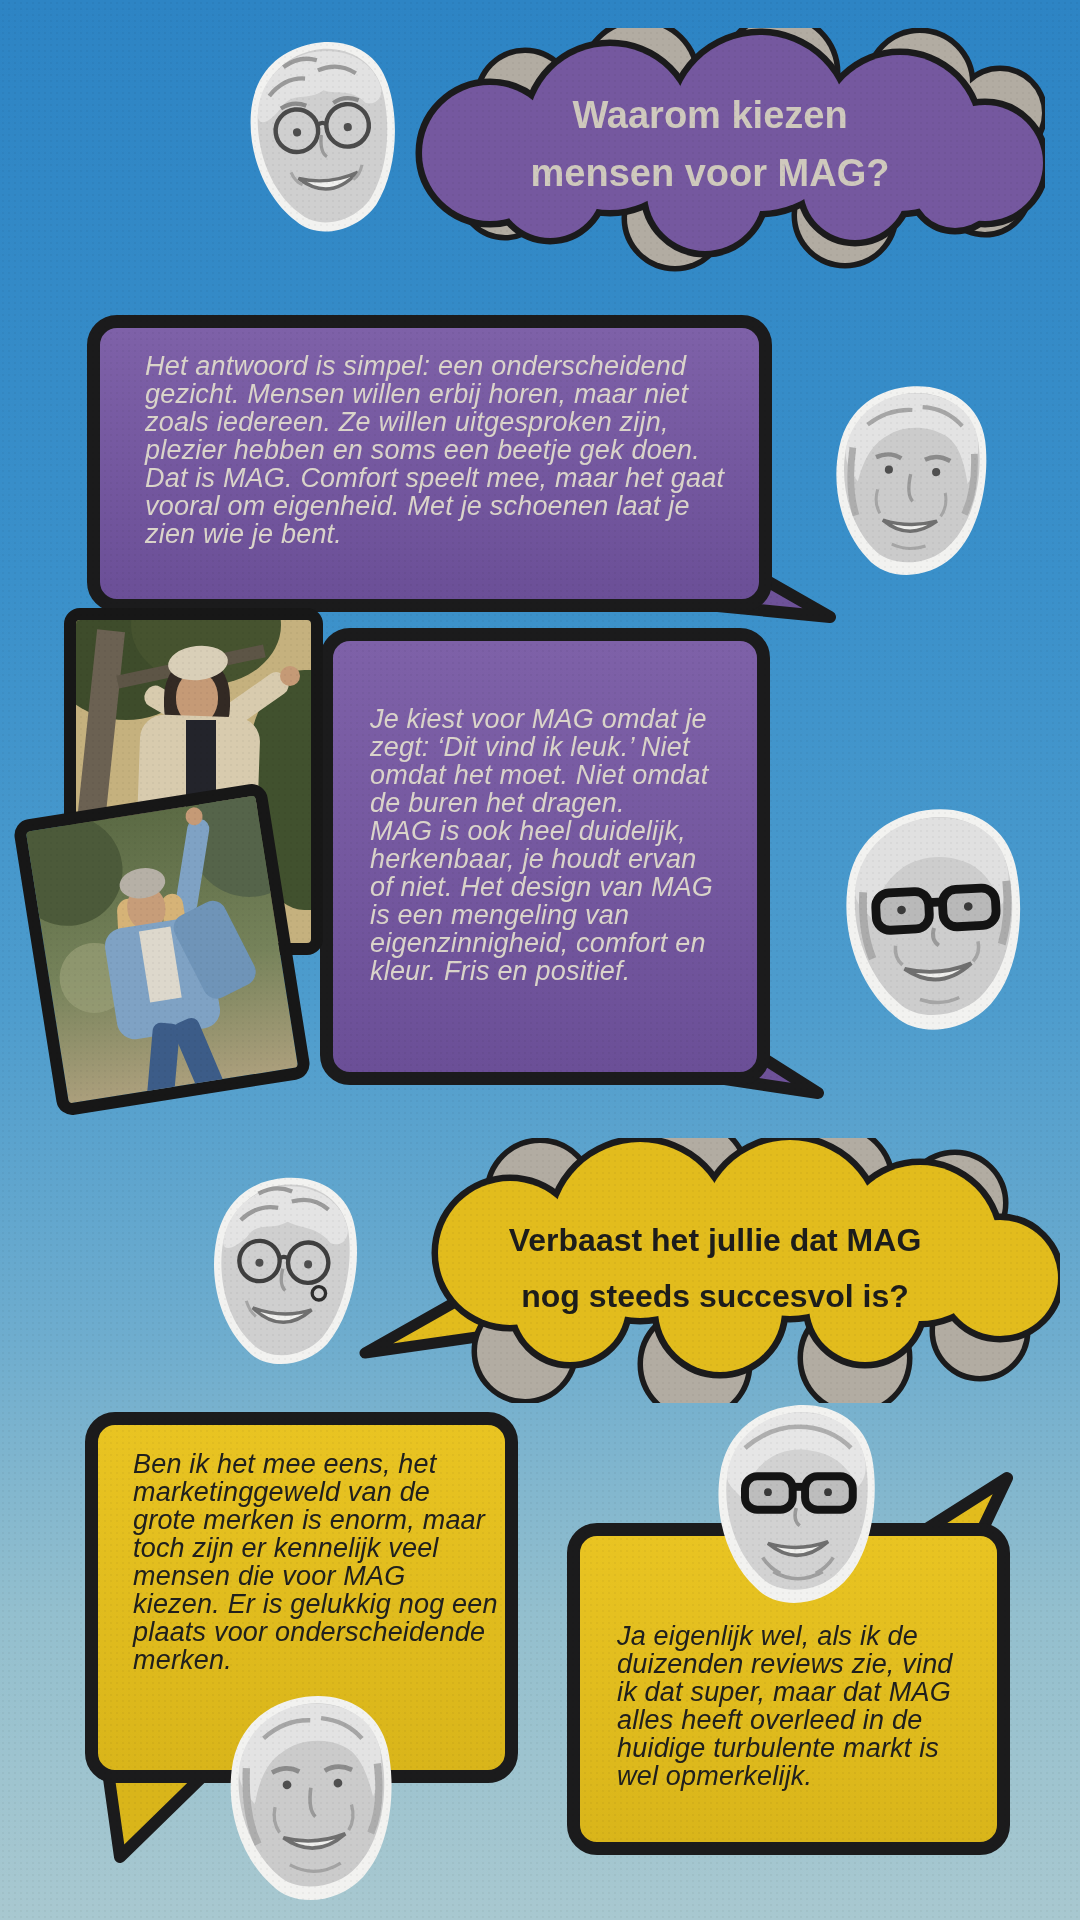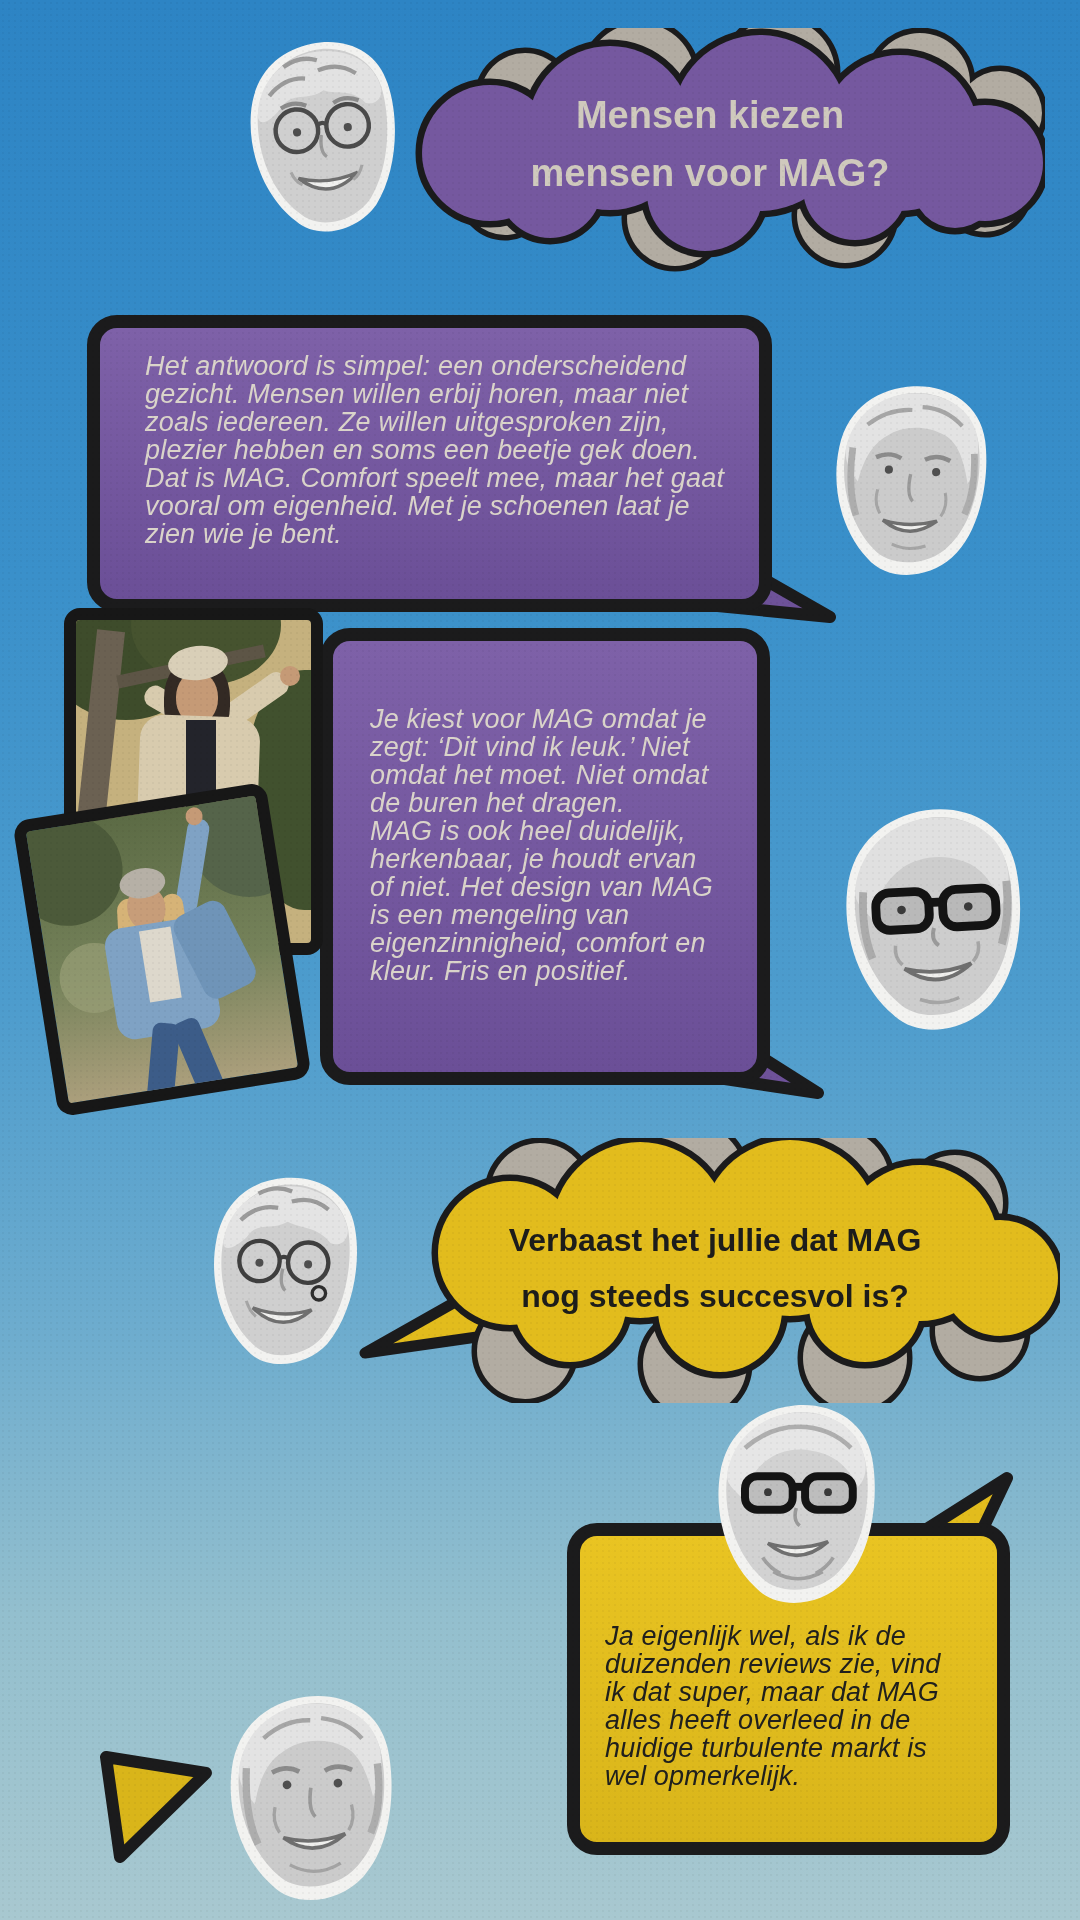--- a/index.html
+++ b/index.html
@@ -73,21 +73,21 @@
         <circle cx="235" cy="100" r="82"></circle>
         <circle cx="385" cy="95" r="88"></circle>
         <circle cx="525" cy="105" r="78"></circle>
         <circle cx="610" cy="135" r="58"></circle>
       <circle cx="175" cy="158" r="52"></circle>
         <circle cx="330" cy="165" r="58"></circle>
         <circle cx="480" cy="160" r="52"></circle>
         <circle cx="580" cy="158" r="42"></circle>
     </g>
   </svg>
-  <div class="cloud-text light" style="left:430px;top:86px;width:560px;">Mensen kiezen
+  <div class="cloud-text light" style="left:430px;top:86px;width:560px;">Waarom kiezen
 mensen voor MAG?</div>
 
   <svg class="tail-svg" style="left:640px;top:525px;" width="200" height="105" viewBox="0 0 200 105">
     <polygon points="55,15 190,92 15,75" fill="#6e5299" stroke="#1b1b1c" stroke-width="12" stroke-linejoin="round"></polygon>
   </svg>
   <div class="bubble purple" style="left:87px;top:315px;width:685px;height:297px;">
     <div class="bubble-text" style="padding:24px 18px 0 45px;">Het antwoord is simpel: een onderscheidend
 gezicht. Mensen willen erbij horen, maar niet
 zoals iedereen. Ze willen uitgesproken zijn,
 plezier hebben en soms een beetje gek doen.
@@ -190,26 +190,36 @@
         <circle cx="365" cy="172" r="62"></circle>
         <circle cx="510" cy="168" r="56"></circle>
     </g>
   </svg>
   <div class="cloud-text dark" style="left:415px;top:1212px;width:600px;">Verbaast het jullie dat MAG
 nog steeds succesvol is?</div>
 
   <svg class="tail-svg" style="left:88px;top:1745px;" width="140" height="120" viewBox="0 0 140 120">
     <polygon points="18,12 32,112 118,28" fill="#d9b51a" stroke="#1b1b1c" stroke-width="12" stroke-linejoin="round"></polygon>
   </svg>
+  <div class="bubble yellow" style="left:85px;top:1412px;width:433px;height:371px;">
+    <div class="bubble-text dark" style="padding:25px 0 0 35px;">Ben ik het mee eens, het
+marketinggeweld van de
+grote merken is enorm, maar
+toch zijn er kennelijk veel
+mensen die voor MAG
+kiezen. Er is gelukkig nog een
+plaats voor onderscheidende
+merken.</div>
+  </div>
 
   <svg class="tail-svg" style="left:885px;top:1462px;" width="135" height="105" viewBox="0 0 135 105">
     <polygon points="18,82 122,16 82,100" fill="#e2bc1d" stroke="#1b1b1c" stroke-width="12" stroke-linejoin="round"></polygon>
   </svg>
   <div class="bubble yellow" style="left:567px;top:1523px;width:443px;height:332px;">
-    <div class="bubble-text dark" style="padding:86px 0 0 25px;">Ja eigenlijk wel, als ik de
+    <div class="bubble-text dark" style="padding:86px 0 0 37px;">Ja eigenlijk wel, als ik de
 duizenden reviews zie, vind
 ik dat super, maar dat MAG
 alles heeft overleed in de
 huidige turbulente markt is
 wel opmerkelijk.</div>
   </div>
 
   <svg class="head" style="left:240px;top:38px;transform:rotate(-6deg);" width="170" height="200" viewBox="0 0 100 116">
     <path d="M48 2 C68 0 86 10 90 30 C95 52 90 82 76 100 C64 114 40 118 28 105 C12 90 4 64 8 40 C12 16 28 4 48 2 Z" fill="#f2f2f0"></path>
     <path d="M48 6 C66 4 82 14 86 31 C90 51 86 79 73 96 C62 109 41 112 30 100 C16 87 9 63 12 41 C16 20 31 8 48 6 Z" fill="#cfcfcf"></path>

